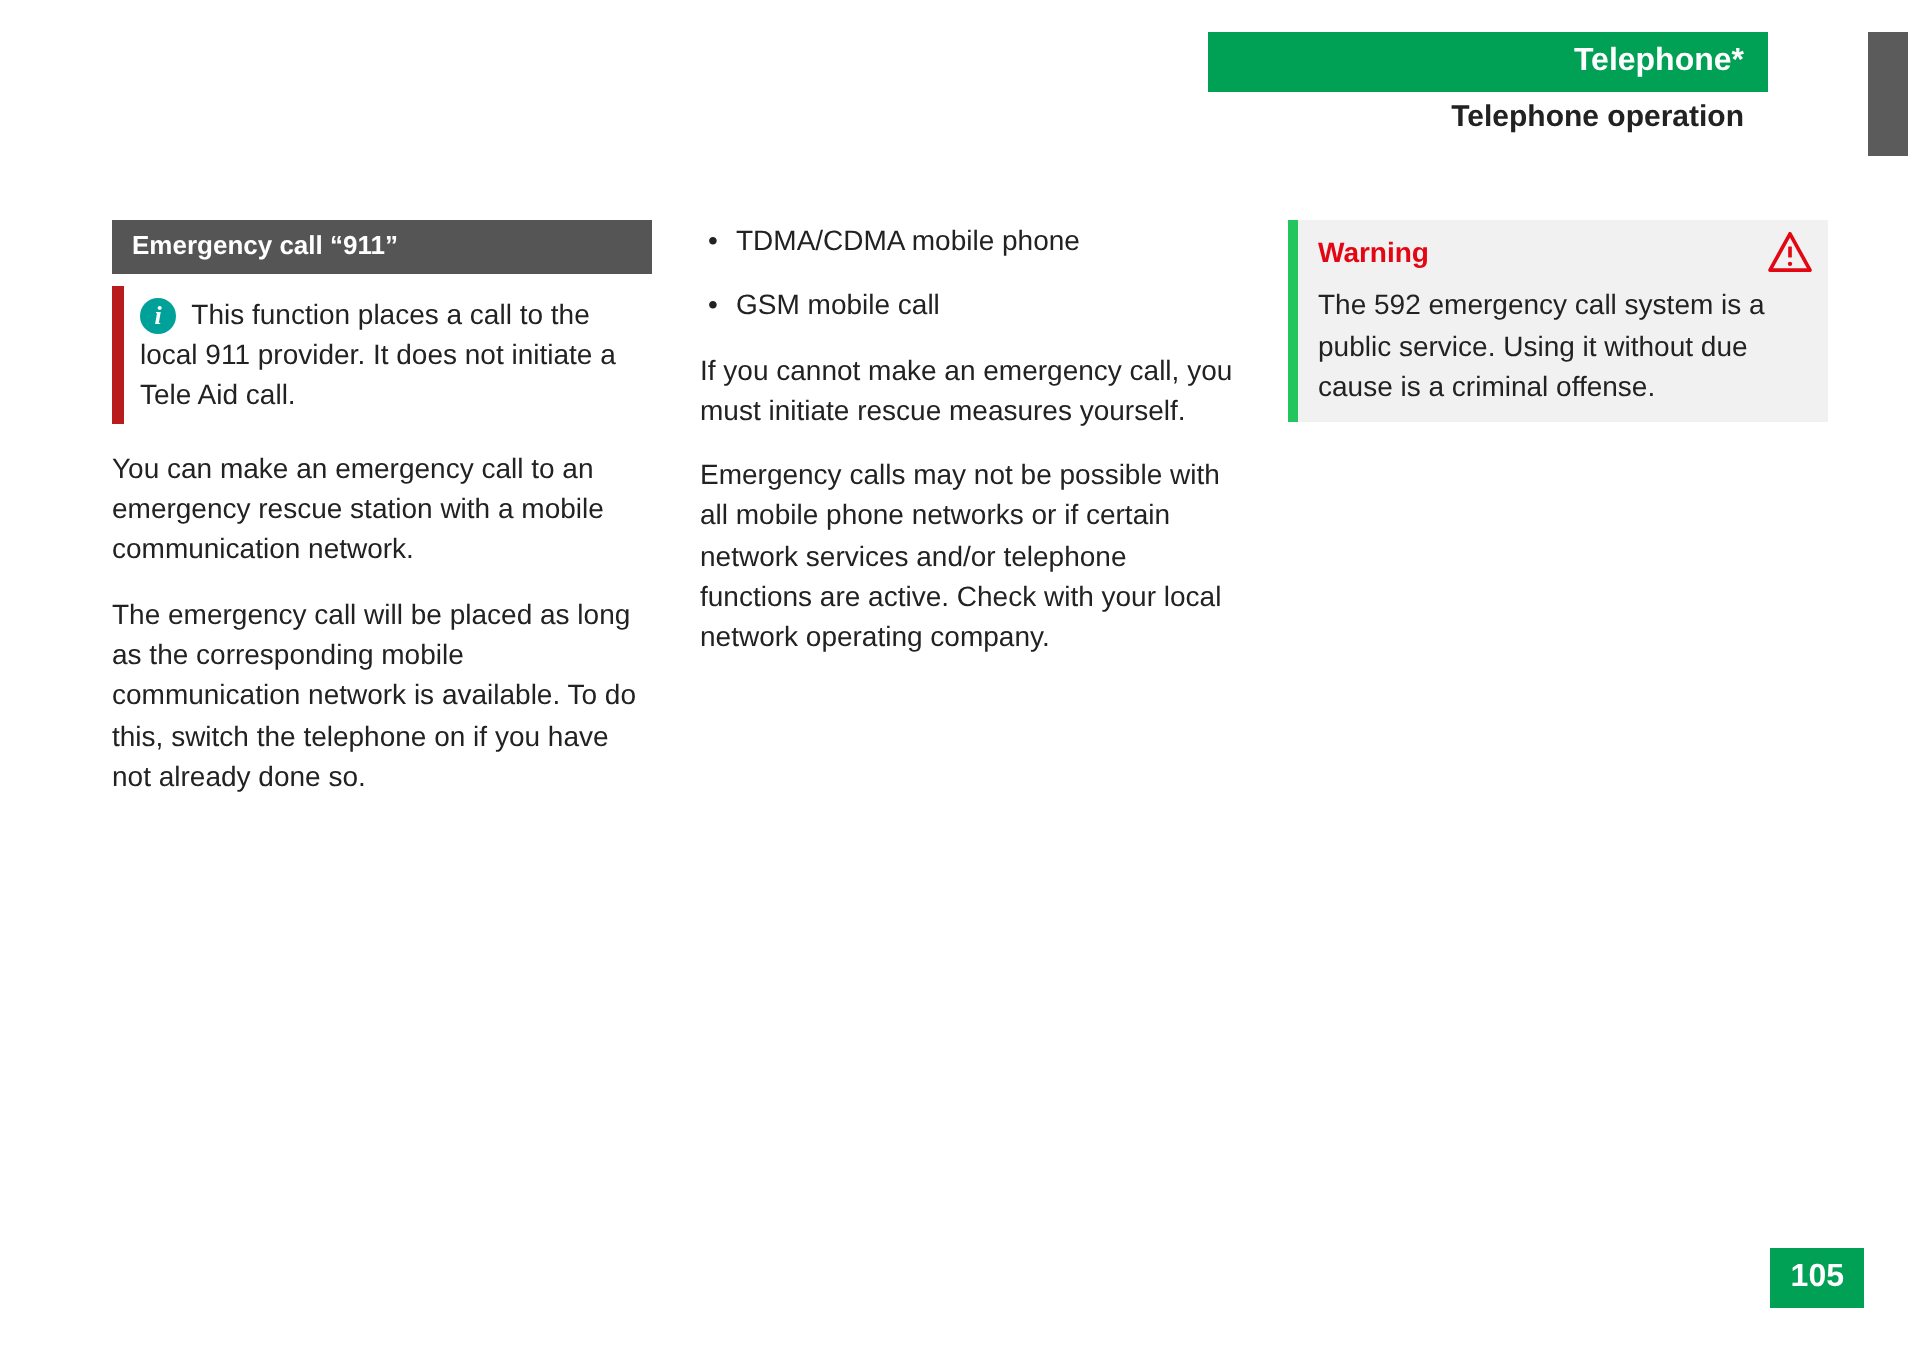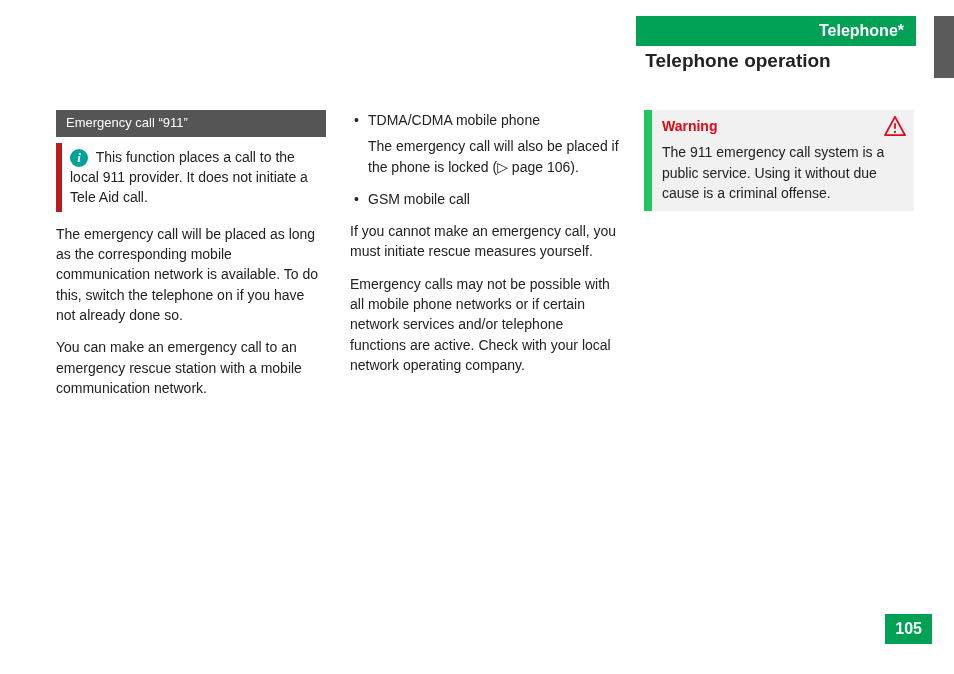--- a/index.html
+++ b/index.html
@@ -19,27 +19,26 @@
     width: 328px;
   }
   .banner-green {
     background: #00a055;
     color: #fff;
     font-weight: bold;
     text-align: right;
     padding: 6px 12px;
     font-size: 16px;
     width: 280px;
-    margin-left: 32px;
   }
   .banner-sub {
     font-weight: bold;
-    text-align: center;
+    text-align: right;
     padding: 4px 12px 4px 0;
-    font-size: 19px;
+    font-size: 15px;
     width: 280px;
   }
   .side-tab {
     position: absolute;
     top: 16px;
     right: 0;
     width: 20px;
     height: 62px;
     background: #5b5b5b;
   }
@@ -51,21 +50,21 @@
     display: flex;
     gap: 24px;
   }
   .col {
     width: 280px;
     line-height: 1.45;
   }
   .section-heading {
     background: #555;
     color: #fff;
-    font-weight: normal;
+    font-weight: bold;
     padding: 4px 10px;
     font-size: 13px;
     margin-bottom: 6px;
   }
   .info-box {
     border-left: 6px solid #b91c1c;
     padding: 4px 6px 4px 8px;
     margin-bottom: 12px;
     position: relative;
   }
@@ -90,21 +89,21 @@
   ul.bullets li { padding-left: 18px; position: relative; margin-bottom: 12px; }
   ul.bullets li::before {
     content: "•";
     position: absolute;
     left: 4px;
     top: 0;
     font-size: 14px;
   }
   .sub { display: block; margin-top: 6px; }
   .warning-box {
-    border-left: 8px solid #22c55e;
+    border-left: 5px solid #22c55e;
     background: #f1f1f1;
     padding: 6px 8px 8px 10px;
   }
   .warning-head {
     display: flex;
     align-items: center;
     justify-content: space-between;
     margin-bottom: 6px;
   }
   .warning-title {
@@ -112,21 +111,21 @@
     font-weight: bold;
     font-size: 14px;
   }
   .warn-tri {
     width: 22px;
     height: 20px;
   }
   .page-num {
     position: absolute;
     right: 22px;
-    bottom: 30px;
+    bottom: 20px;
     background: #00a055;
     color: #fff;
     font-weight: bold;
     padding: 6px 10px;
     font-size: 16px;
   }
   .ref-arrow {
     font-family: "Lucida Sans Unicode", sans-serif;
   }
 </style>
@@ -141,49 +140,46 @@
 </div>
 
 <div class="columns">
 
   <div class="col">
     <div class="section-heading">Emergency call “911”</div>
     <div class="info-box">
       <span class="info-icon">i</span>
       <span>This function places a call to the local 911 provider. It does not initiate a Tele Aid call.</span>
     </div>
+    <p class="para">You can make an emergency call to an emergency rescue station with a mobile communication network.</p>
     <p class="para">The emergency call will be placed as long as the corresponding mobile communication network is available. To do this, switch the telephone on if you have not already done so.</p>
-    <p class="para">You can make an emergency call to an emergency rescue station with a mobile communication network.</p>
   </div>
 
   <div class="col">
     <ul class="bullets">
       <li>
         <span>TDMA/CDMA mobile phone</span>
-        <span class="sub">
-          <span>The emergency call will also be placed if the phone is locked (</span><span class="ref-arrow">▷ page 106</span><span>).</span>
-        </span>
       </li>
       <li>
         <span>GSM mobile call</span>
       </li>
     </ul>
     <p class="para">If you cannot make an emergency call, you must initiate rescue measures yourself.</p>
     <p class="para">Emergency calls may not be possible with all mobile phone networks or if certain network services and/or telephone functions are active. Check with your local network operating company.</p>
   </div>
 
   <div class="col">
     <div class="warning-box">
       <div class="warning-head">
         <span class="warning-title">Warning</span>
         <svg class="warn-tri" viewBox="0 0 24 22">
           <path d="M12 1 L23 21 L1 21 Z" fill="none" stroke="#e30613" stroke-width="2" stroke-linejoin="round"></path>
           <line x1="12" y1="8" x2="12" y2="14" stroke="#e30613" stroke-width="2"></line>
           <circle cx="12" cy="17.5" r="1.2" fill="#e30613"></circle>
         </svg>
       </div>
-      <div>The 911 emergency call system is a public service. Using it without due cause is a criminal offense.</div>
+      <div>The 592 emergency call system is a public service. Using it without due cause is a criminal offense.</div>
     </div>
   </div>
 
 </div>
 
 <div class="page-num">105</div>
 
 </body></html>

